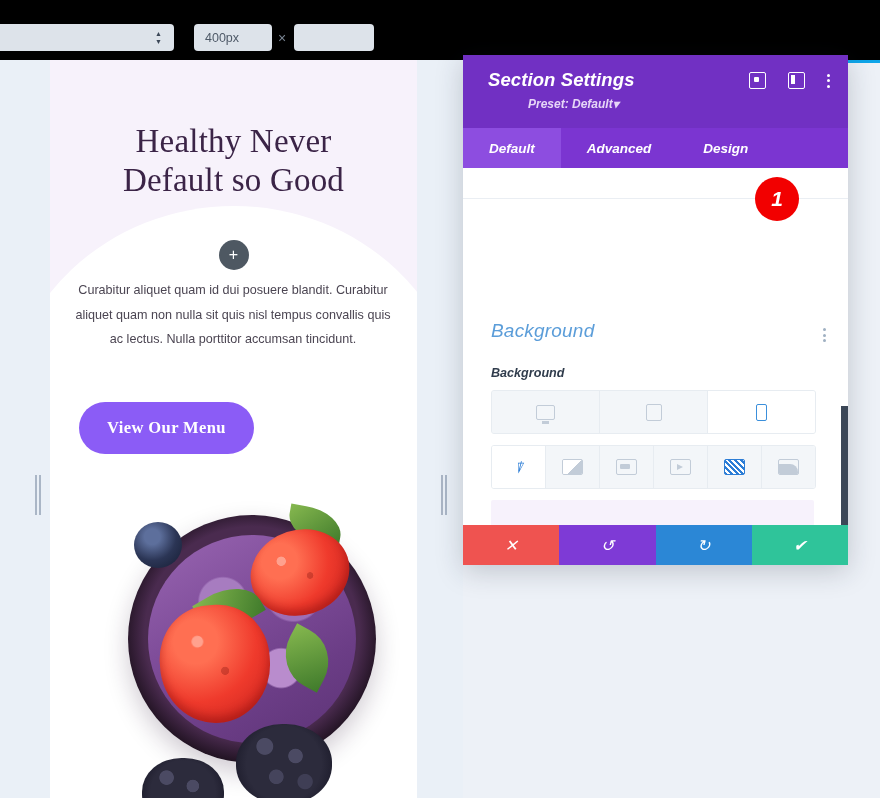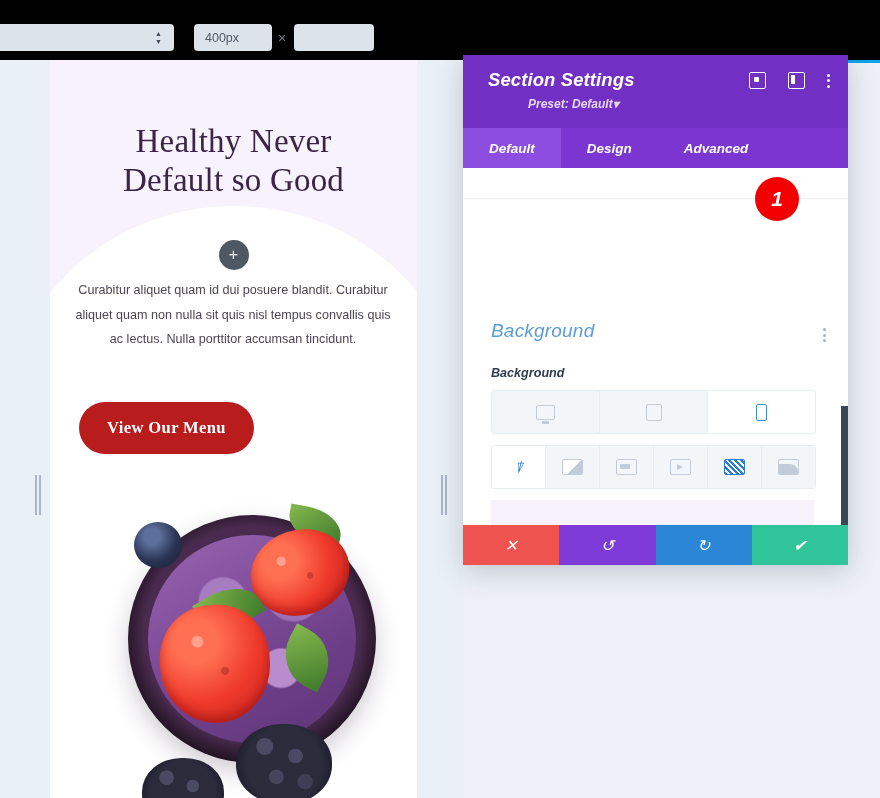--- a/index.html
+++ b/index.html
@@ -137,21 +137,21 @@
     width: 322px;
     text-align: center;
     font-size: 12.6px;
     line-height: 24.5px;
     color: #4b4552;
   }
   .hero-btn {
     position: absolute;
     left: 29px; top: 342px;
     width: 175px; height: 52px;
-    background: #b91c1c;
+    background: #8b5cf6;
     border-radius: 26px;
     color: #ffffff;
     font-family: "Liberation Serif", serif;
     font-size: 16.5px;
     font-weight: bold;
     display: flex;
     align-items: center;
     justify-content: center;
     letter-spacing: .4px;
   }
@@ -685,22 +685,22 @@
         <span class="icon-dots">
             <i></i>
             <i></i>
             <i></i>
           </span>
       </div>
     </div>
 
     <div class="modal-tabs">
       <div class="modal-tab active">Default</div>
+      <div class="modal-tab">Advanced</div>
       <div class="modal-tab">Design</div>
-      <div class="modal-tab">Advanced</div>
     </div>
 
     <div class="modal-body">
       <div class="section-divider"></div>
 
       <div class="section-head">Background</div>
       <div class="section-dots">
           <i></i>
           <i></i>
           <i></i>

